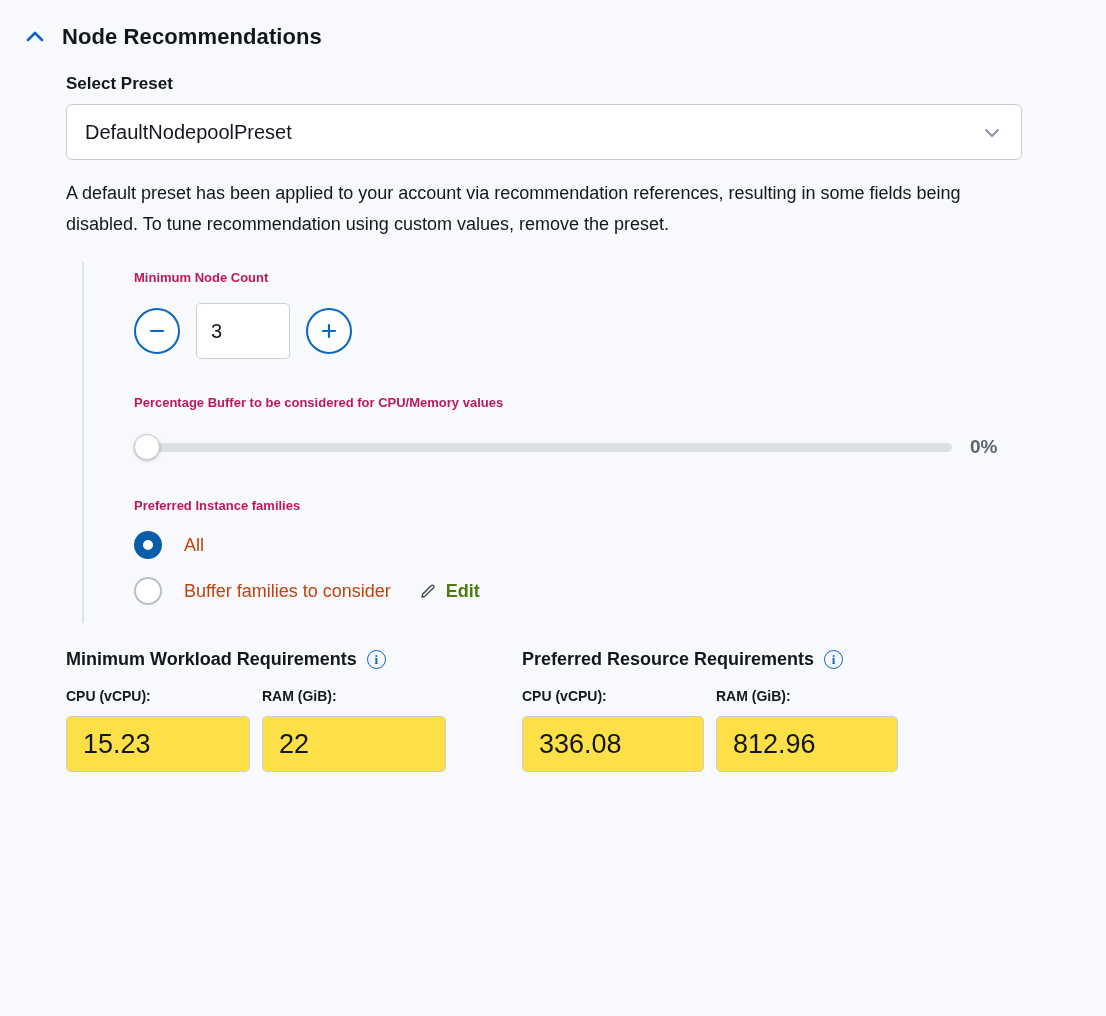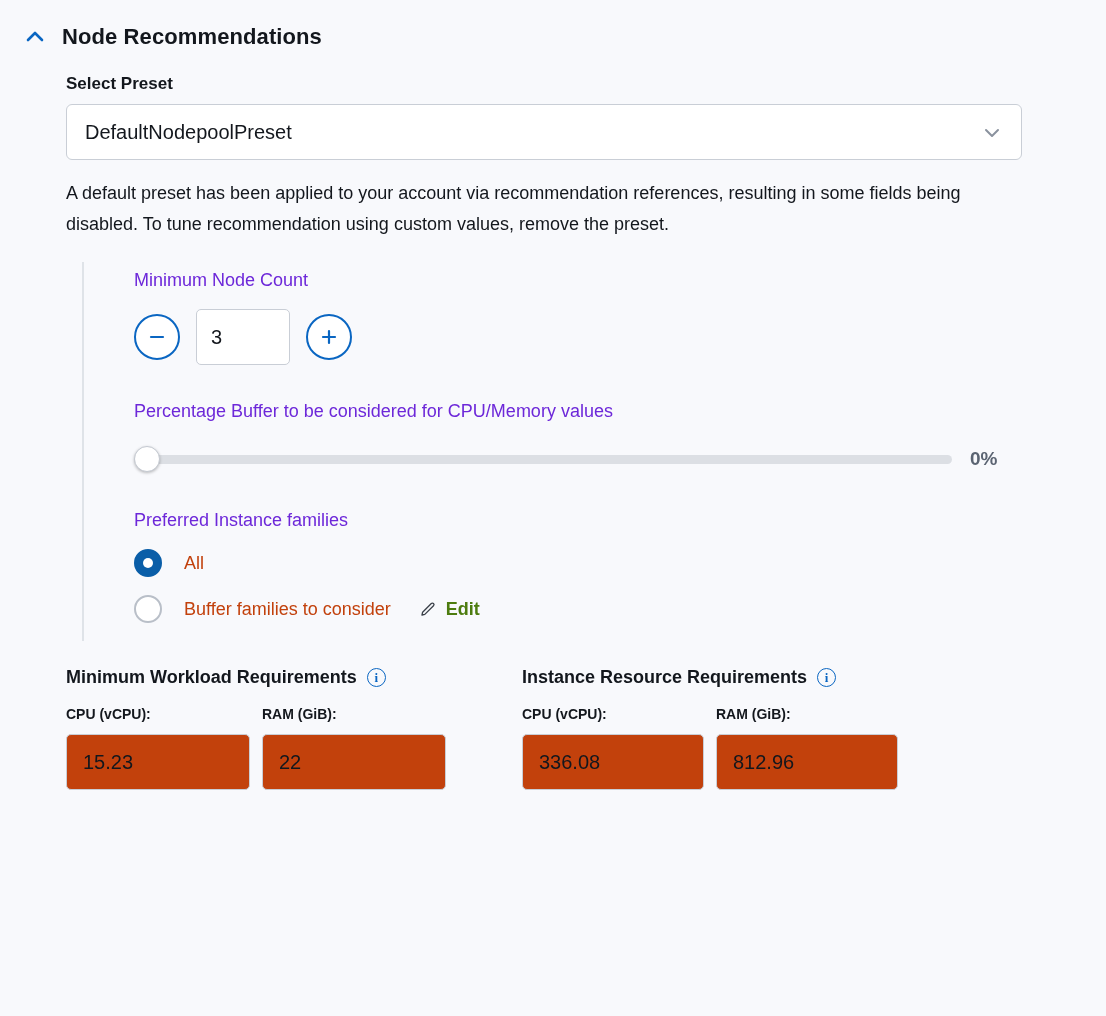--- a/index.html
+++ b/index.html
@@ -93,23 +93,23 @@
 
   
   .tune-group {
     margin: 22px 0 0 82px;
     border-left: 2px solid #dfe3e8;
     padding: 8px 0 18px 50px;
     width: 940px;
   }
 
   .field-label {
-    font-size: 18px;
-    font-weight: normal;
-    color: #6d28d9;
+    font-size: 13px;
+    font-weight: bold;
+    color: #be185d;
   }
 
   
   .stepper {
     display: flex;
     align-items: center;
     gap: 16px;
     margin-top: 18px;
   }
   .circle-btn {
@@ -265,22 +265,22 @@
     font-size: 14px;
     font-weight: bold;
     color: #13171d;
     margin-bottom: 12px;
   }
   .req-input {
     width: 184px;
     height: 56px;
     border: 1px solid #c9ced6;
     border-radius: 5px;
-    background: #c2410c;
-    font-size: 20px;
+    background: #fde047;
+    font-size: 27px;
     font-family: "Liberation Sans", sans-serif;
     color: #13171d;
     padding: 0 16px;
   }
   .req-field-col.wide .req-input { width: 182px; }
 </style>
 </head>
 <body>
 
 <div class="panel">
@@ -371,21 +371,21 @@
         </div>
         <div class="req-field-col">
           <span class="req-field-label">RAM (GiB):</span>
           <input class="req-input" type="text" value="22" style="">
         </div>
       </div>
     </div>
 
     <div class="req-block-right">
       <div class="req-heading">
-        <span class="req-heading-text">Instance Resource Requirements</span>
+        <span class="req-heading-text">Preferred Resource Requirements</span>
         <span class="info-icon">i</span>
       </div>
       <div class="req-fields">
         <div class="req-field-col wide">
           <span class="req-field-label">CPU (vCPU):</span>
           <input class="req-input" type="text" value="336.08" style="">
         </div>
         <div class="req-field-col wide">
           <span class="req-field-label">RAM (GiB):</span>
           <input class="req-input" type="text" value="812.96" style="">

